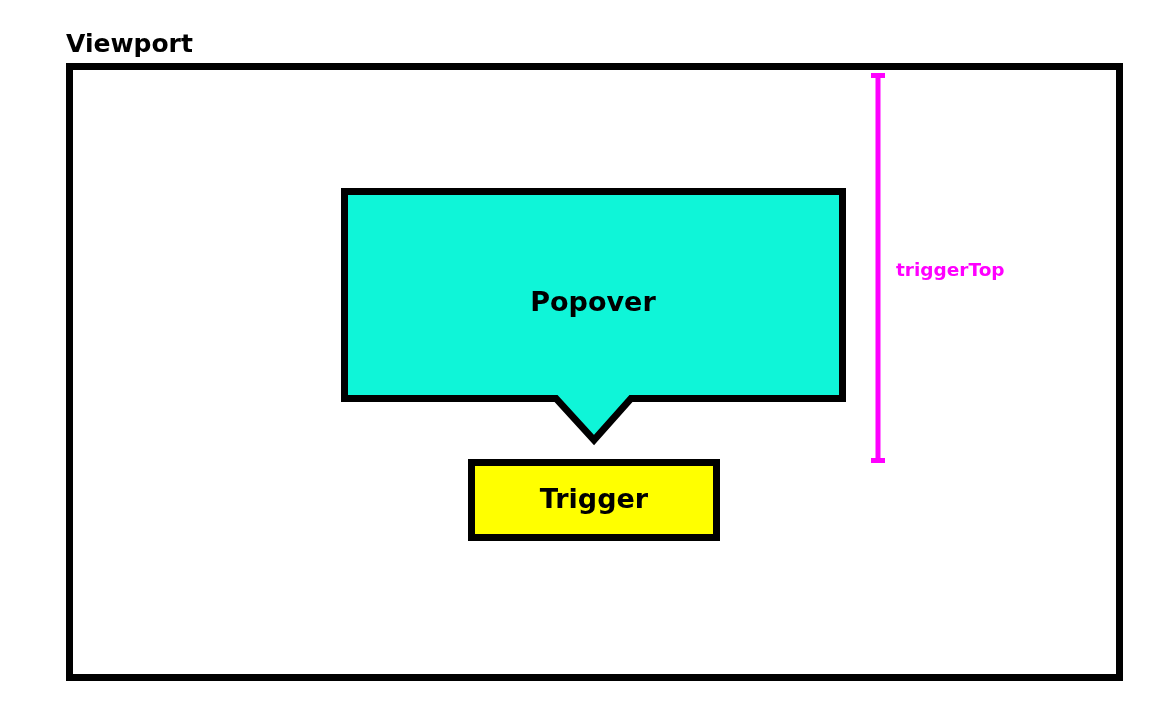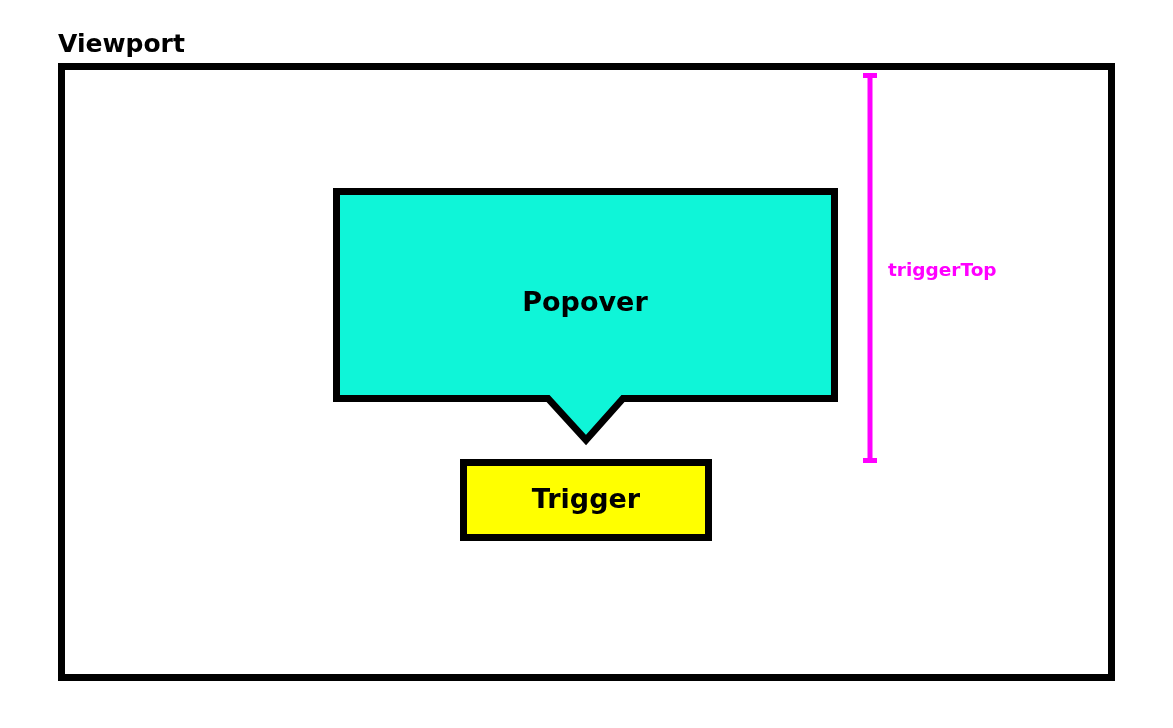--- a/index.html
+++ b/index.html
@@ -12,20 +12,21 @@
     width: 1173px;
     height: 728px;
     font-family: "DejaVu Sans", "Liberation Sans", sans-serif;
     overflow: hidden;
     position: relative;
   }
   #diagram-root {
     position: relative;
     width: 1056px;
     height: 728px;
+    margin-left: 8px;
   }
   svg#diagram-svg {
     display: block;
     width: 1173px;
     height: 728px;
   }
   .shape-label {
     font-family: "DejaVu Sans", "Liberation Sans", sans-serif;
     font-weight: bold;
     fill: #000000;

